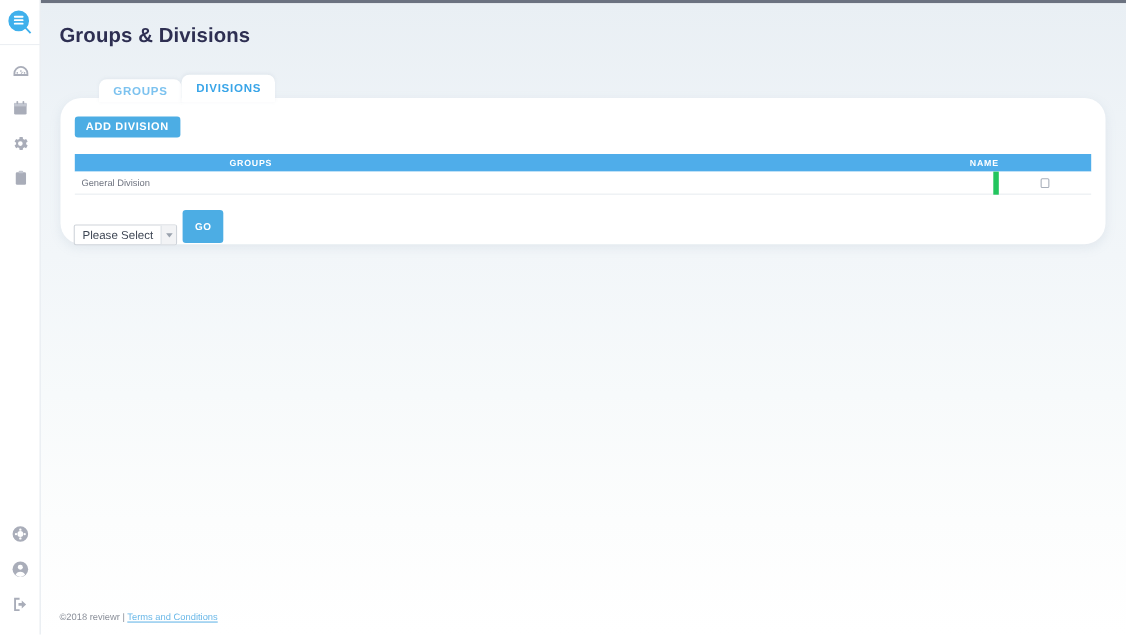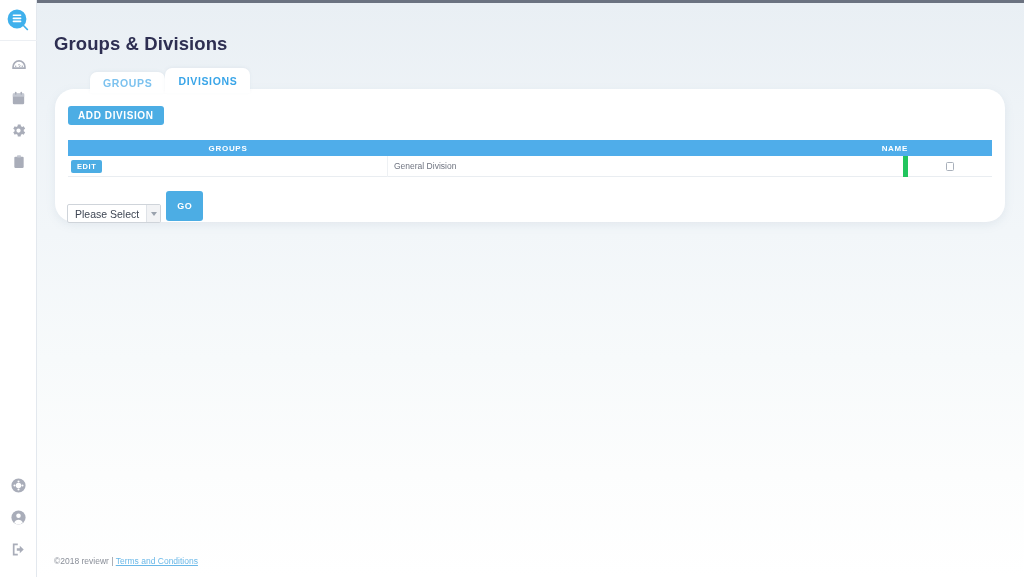--- a/index.html
+++ b/index.html
@@ -42,21 +42,21 @@
   .main {
     position: absolute; top: 3px; left: 37px;
     width: 987px; height: 574px;
     background: linear-gradient(180deg,
         #e9eff4 0%, #eef3f7 18%, #f2f6f9 40%,
         #f7fafb 62%, #fcfdfd 82%, #ffffff 100%);
     overflow: hidden;
   }
 
   .page-title {
-    position: absolute; left: 17px; top: 30px;
+    position: absolute; left: 17px; top: 18px;
     font-size: 18.5px; font-weight: bold;
     color: #2e2f52; letter-spacing: .1px;
   }
 
   
   .tabs {
     position: absolute; left: 53px; top: 65px;
     display: flex; align-items: flex-end; gap: 0px;
     z-index: 3;
   }
@@ -258,23 +258,20 @@
 
     <button class="btn-primary add-division">ADD DIVISION</button>
 
     <div class="tbl">
       <div class="thead">
         <div class="th-actions">GROUPS</div>
         <div class="th-name">NAME</div>
       </div>
 
       <div class="trow">
-        <div class="td-actions">
-          <button class="btn-primary btn-edit">EDIT</button>
-        </div>
         <div class="td-name">General Division</div>
         <div class="td-check">
           <span class="cbox"></span>
         </div>
       </div>
     </div>
 
     <div class="selectrow">
       <div class="select-shell">
         <div class="select-value">Please Select</div>

